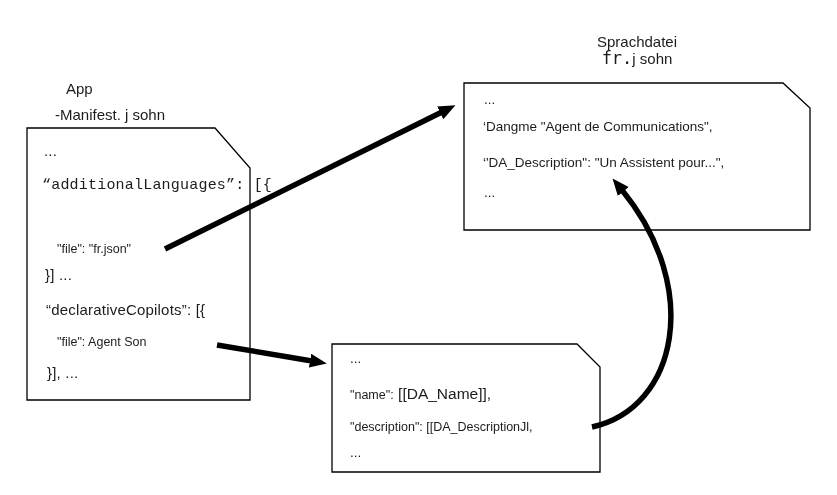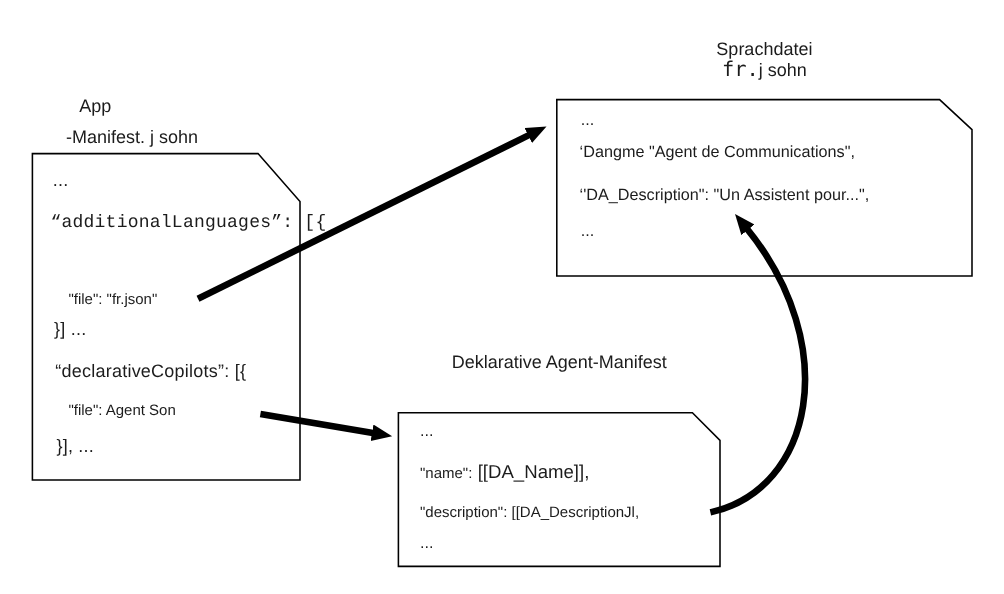--- a/index.html
+++ b/index.html
@@ -78,21 +78,20 @@
   <div class="txt h-title centered" style="left:464px; top:33px; width:346px;">Sprachdatei</div>
   <div class="txt centered" style="left:464px; top:48px; width:346px;">
     <span class="mono">fr.</span><span class="h-sub">j sohn</span>
   </div>
 
   <div class="txt" style="left:484px; top:92px; font-size:13.5px;">...</div>
   <div class="txt" style="left:483px; top:119px; font-size:13.5px;">‘Dangme "Agent de Communications",</div>
   <div class="txt" style="left:483px; top:155px; font-size:13.5px;">‘'DA_Description": "Un Assistent pour...",</div>
   <div class="txt" style="left:484px; top:185px; font-size:13.5px;">...</div>
 
-  <div class="txt h-title centered" style="left:332px; top:294px; width:268px;">Deklarative Agent-Manifest</div>
 
   <div class="txt" style="left:350px; top:351px; font-size:13.5px;">...</div>
   <div class="txt" style="left:350px; top:385px;">
     <span class="kv-key">"name":</span>
     <span class="kv-val">[[DA_Name]],</span>
   </div>
   <div class="txt kv-key" style="left:350px; top:420px;">"description": [[DA_DescriptionJl,</div>
   <div class="txt" style="left:350px; top:445px; font-size:13.5px;">...</div>
 
 </div>

